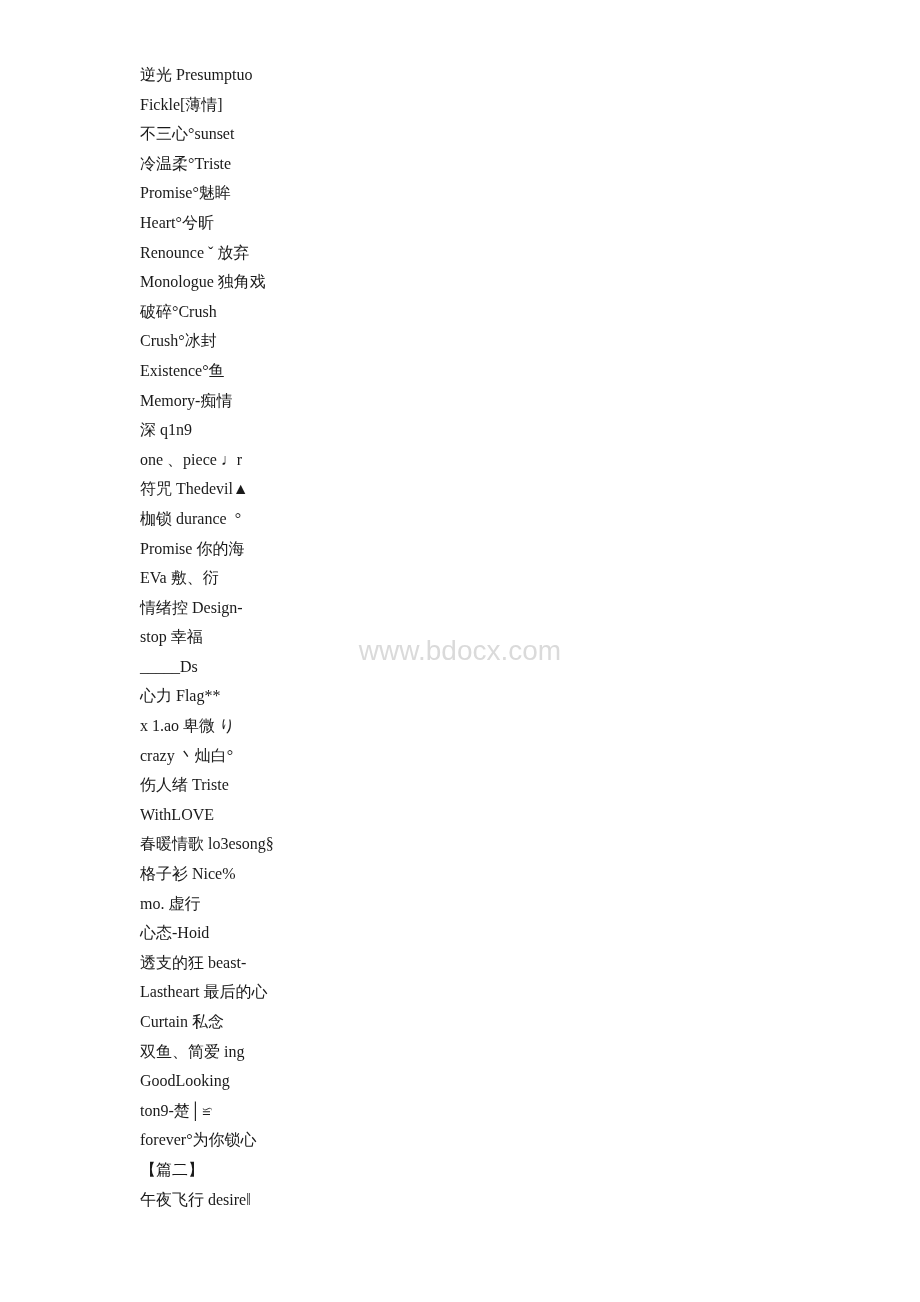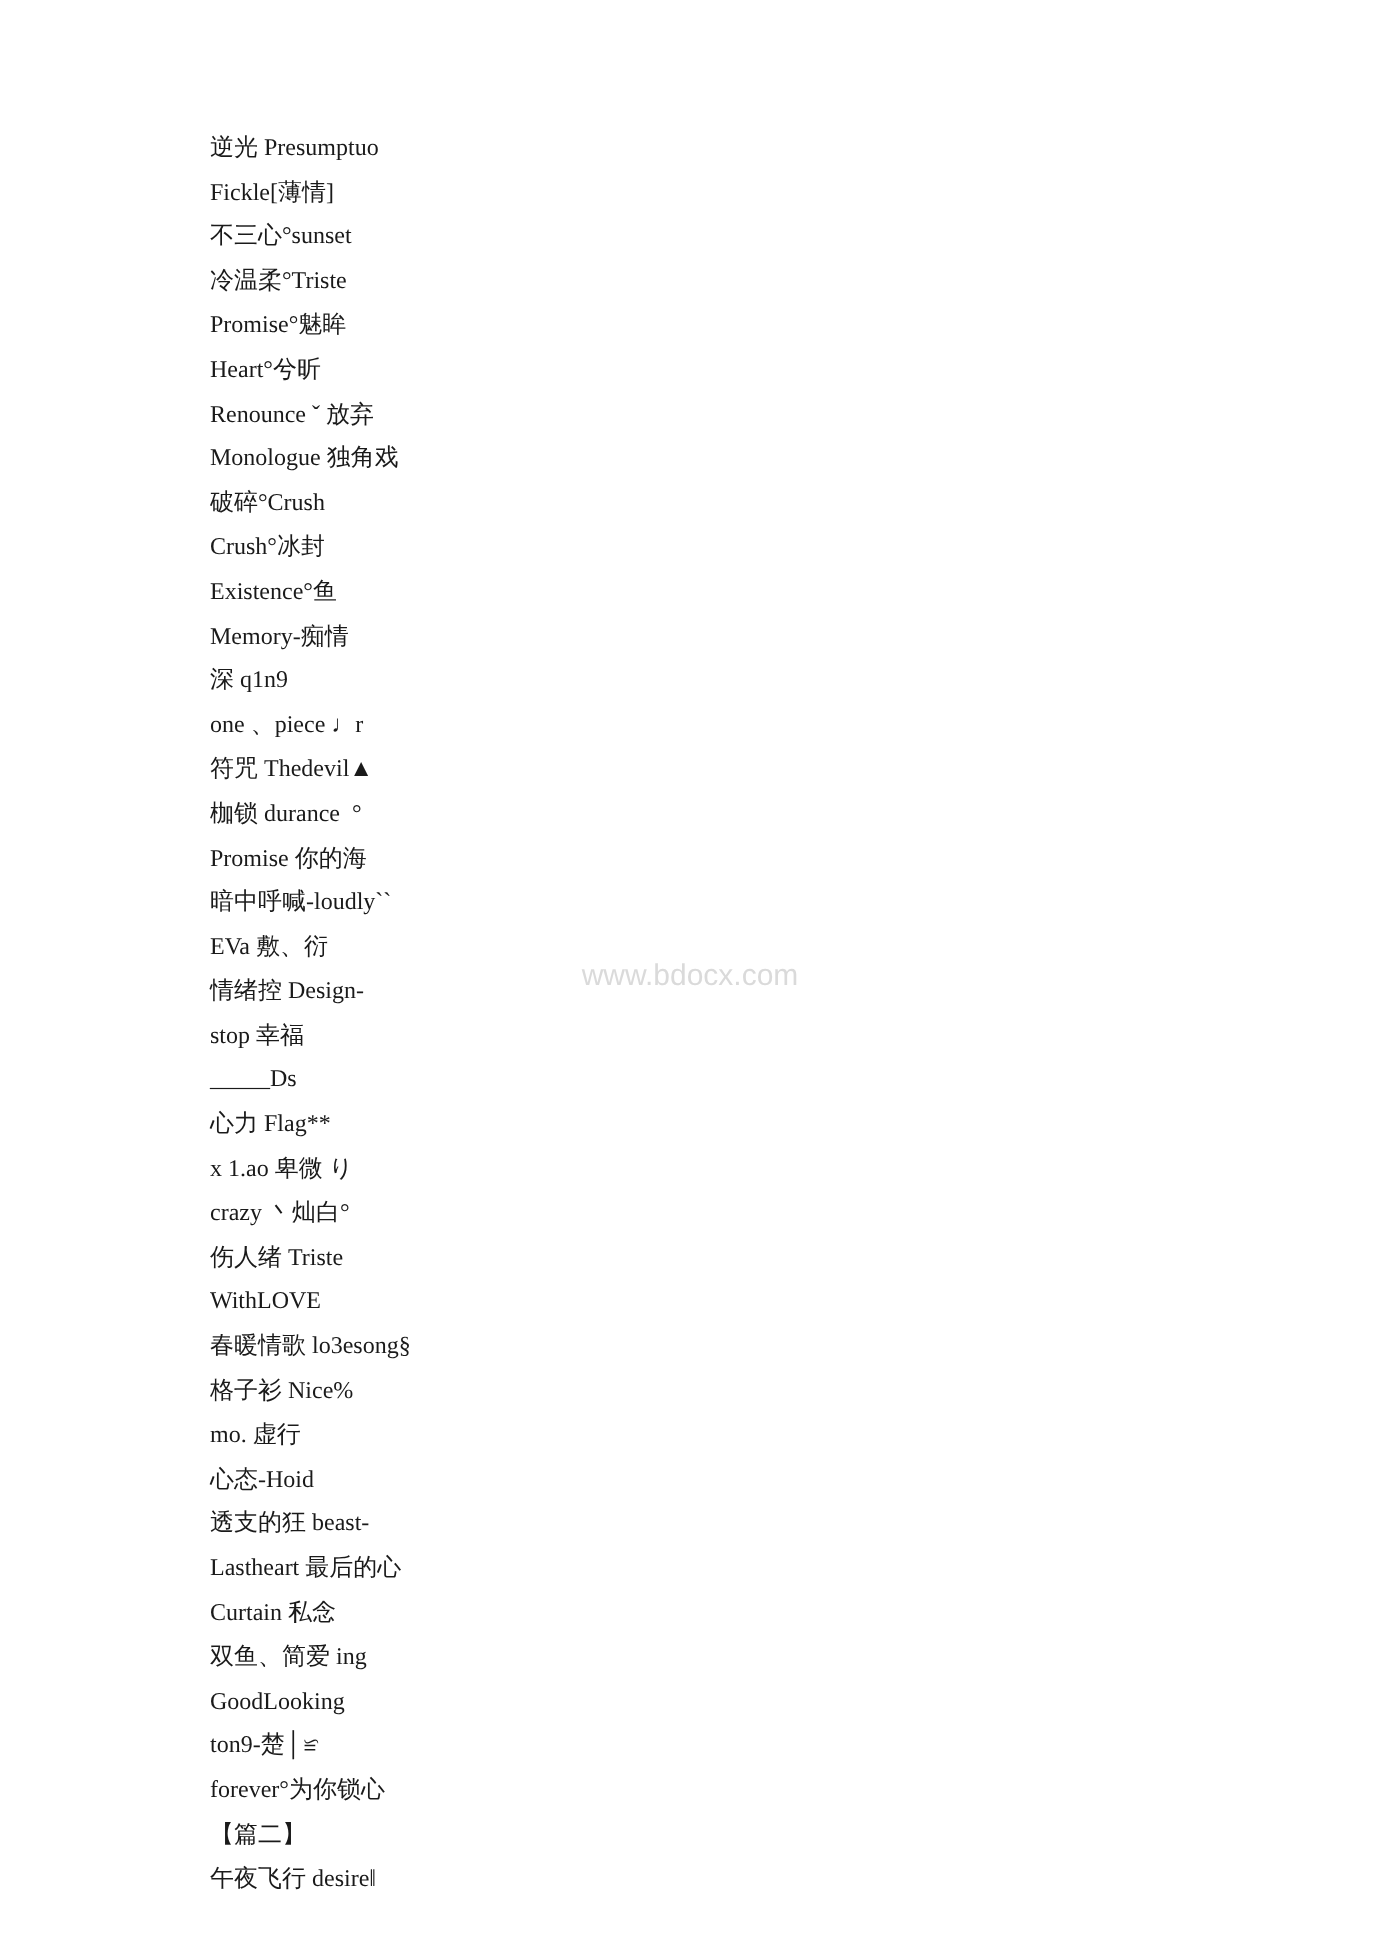--- a/index.html
+++ b/index.html
@@ -11,32 +11,31 @@
       background-color: #ffffff;
       font-family: "SimSun", "宋体", serif;
       font-size: 16px;
       color: #1a1a1a;
       width: 920px;
       min-height: 1302px;
       padding: 60px 140px 60px 140px;
     }
     .content-list {
       line-height: 1.85;
-      margin-top: 24px;
     }
     .content-list .line {
       display: block;
       white-space: pre;
     }
     .watermark {
       position: fixed;
       top: 50%;
       left: 50%;
       transform: translate(-50%, -50%);
-      font-size: 20px;
+      font-size: 28px;
       color: rgba(150, 150, 150, 0.35);
       pointer-events: none;
       white-space: nowrap;
       font-family: Arial, sans-serif;
       z-index: 999;
     }
   </style>
 </head>
 <body>
 
@@ -53,21 +52,20 @@
     <span class="line">Monologue 独角戏</span>
     <span class="line">破碎°Crush</span>
     <span class="line">Crush°冰封</span>
     <span class="line">Existence°鱼</span>
     <span class="line">Memory-痴情</span>
     <span class="line">深 q1n9</span>
     <span class="line">one 、piece ♩r</span>
     <span class="line">符咒 Thedevil▲</span>
     <span class="line">枷锁 durance  °</span>
     <span class="line">Promise 你的海</span>
-    <span class="line">暗中呼喊-loudly``</span>
     <span class="line">EVa 敷、衍</span>
     <span class="line">情绪控 Design-</span>
     <span class="line">stop 幸福</span>
     <span class="line">_____Ds</span>
     <span class="line">心力 Flag**</span>
     <span class="line">x 1.ao 卑微 り</span>
     <span class="line">crazy 丶灿白°</span>
     <span class="line">伤人绪 Triste</span>
     <span class="line">WithLOVE</span>
     <span class="line">春暖情歌 lo3esong§</span>

